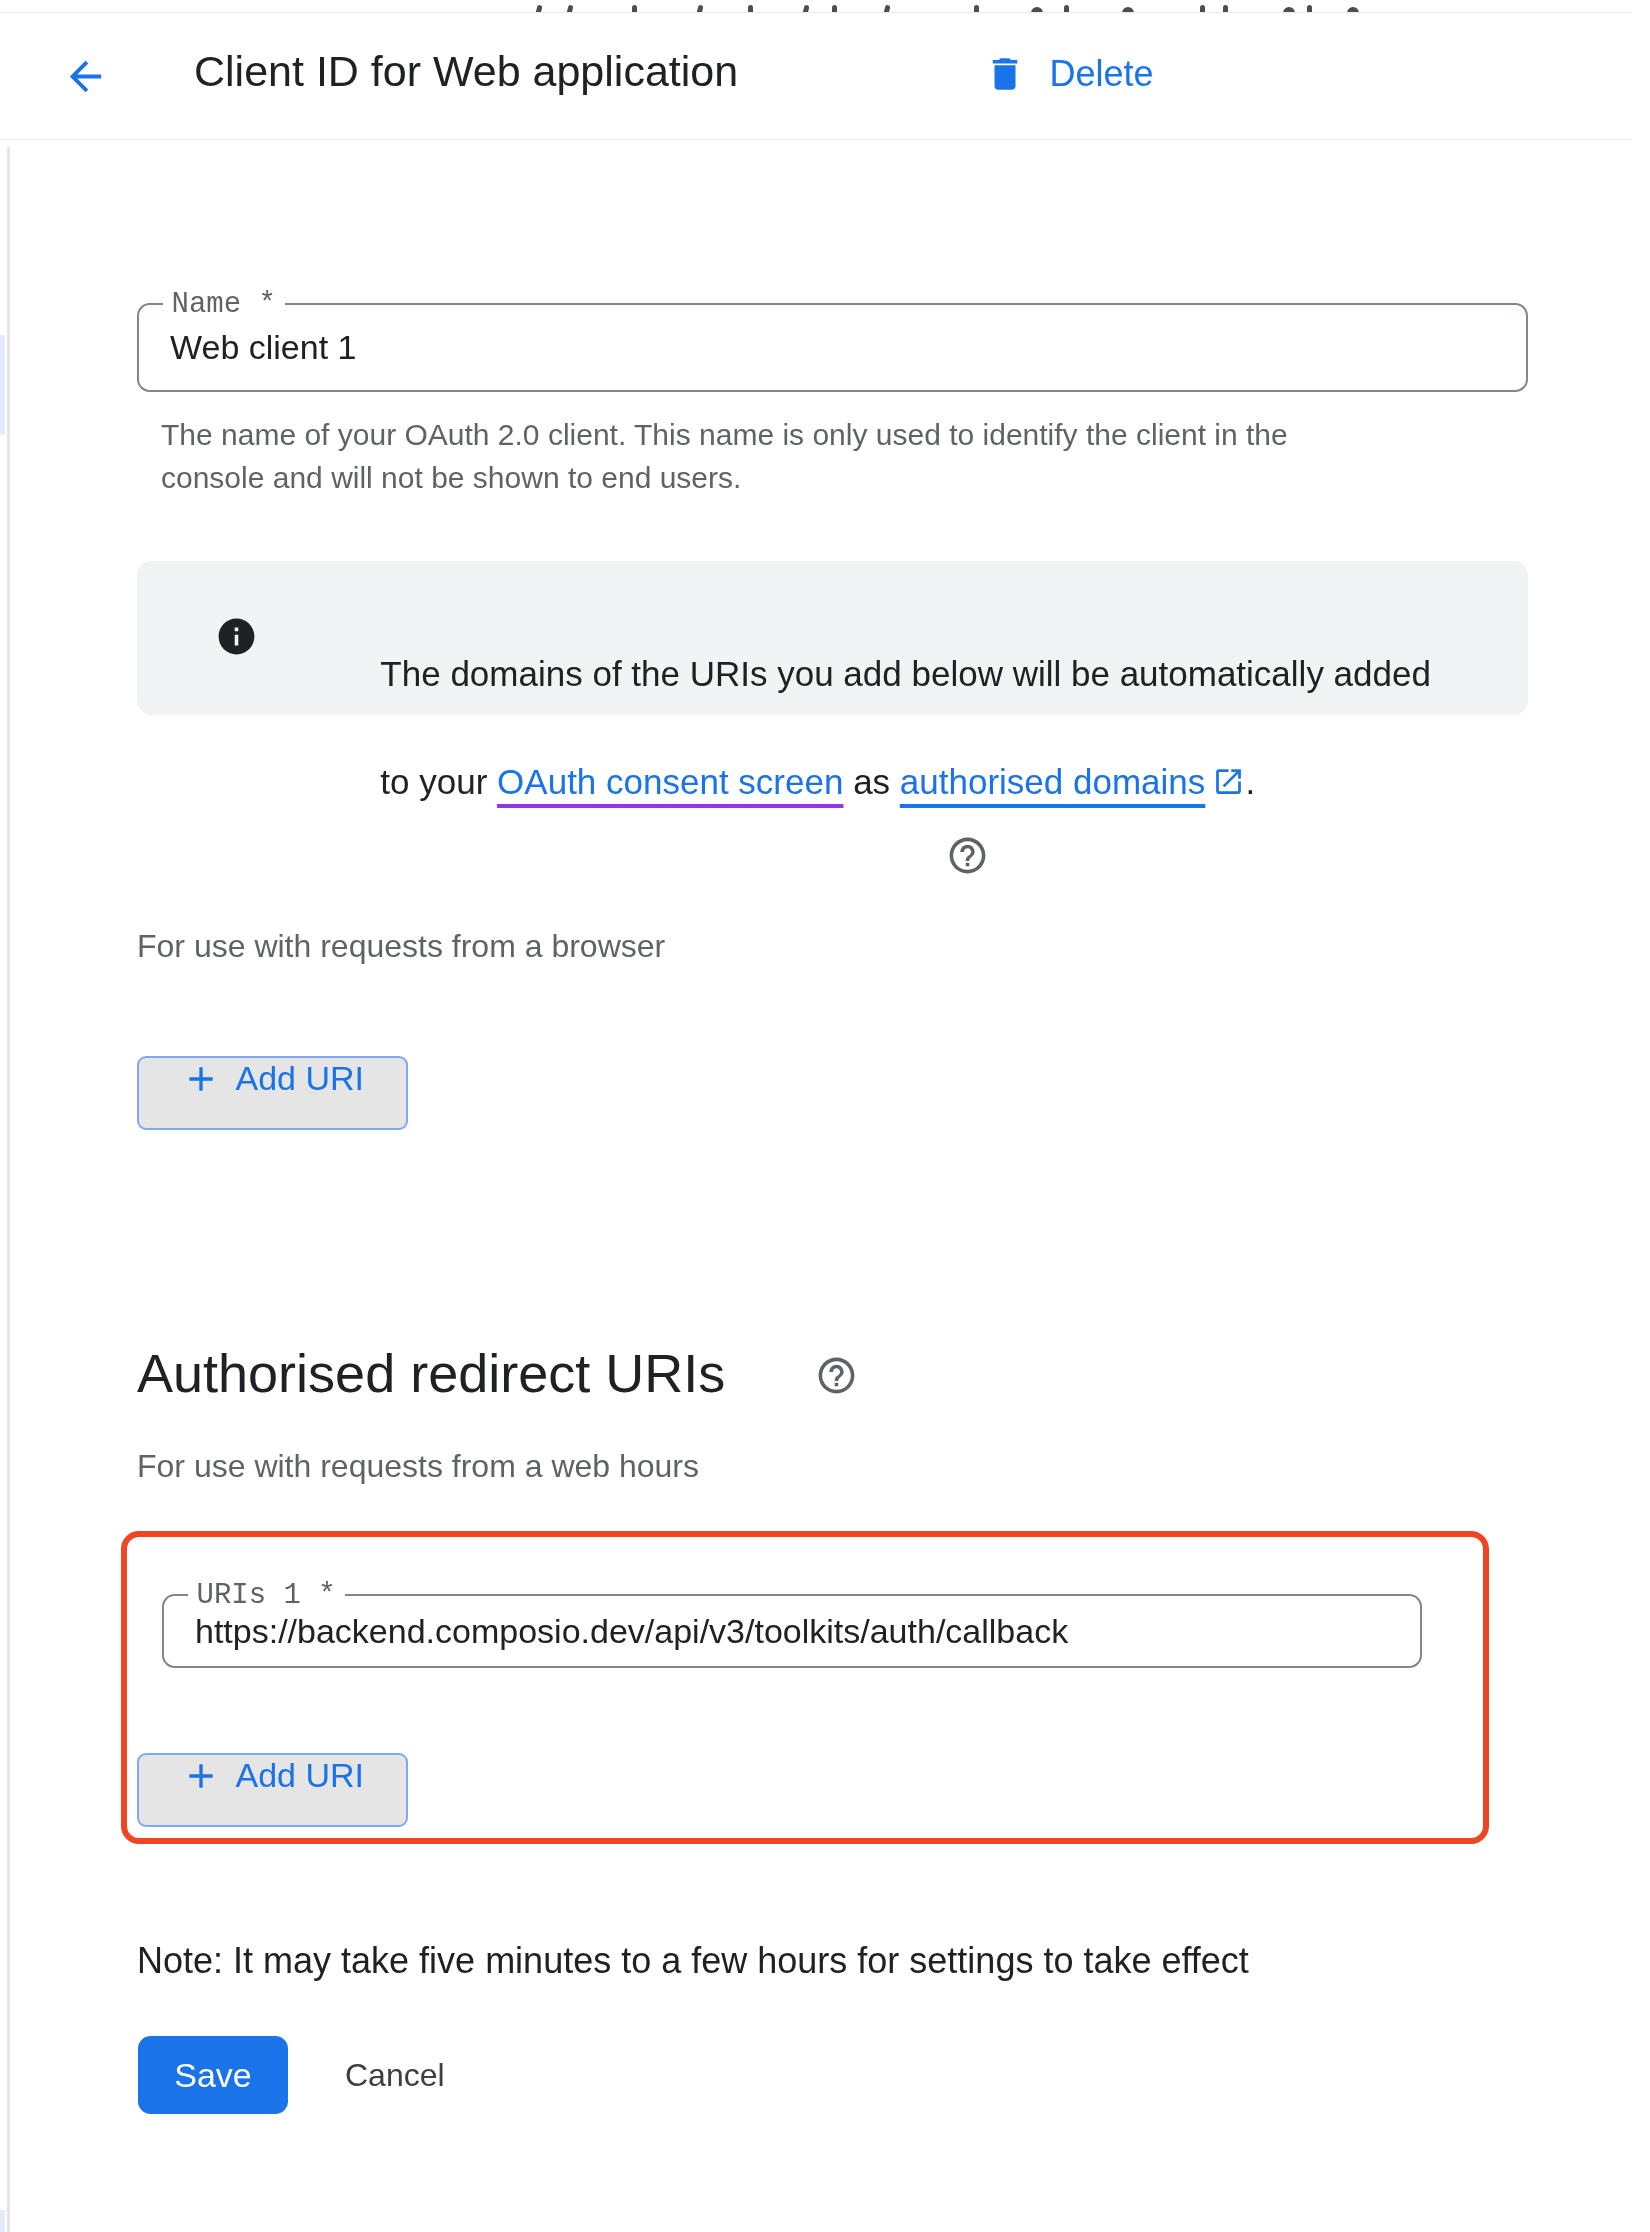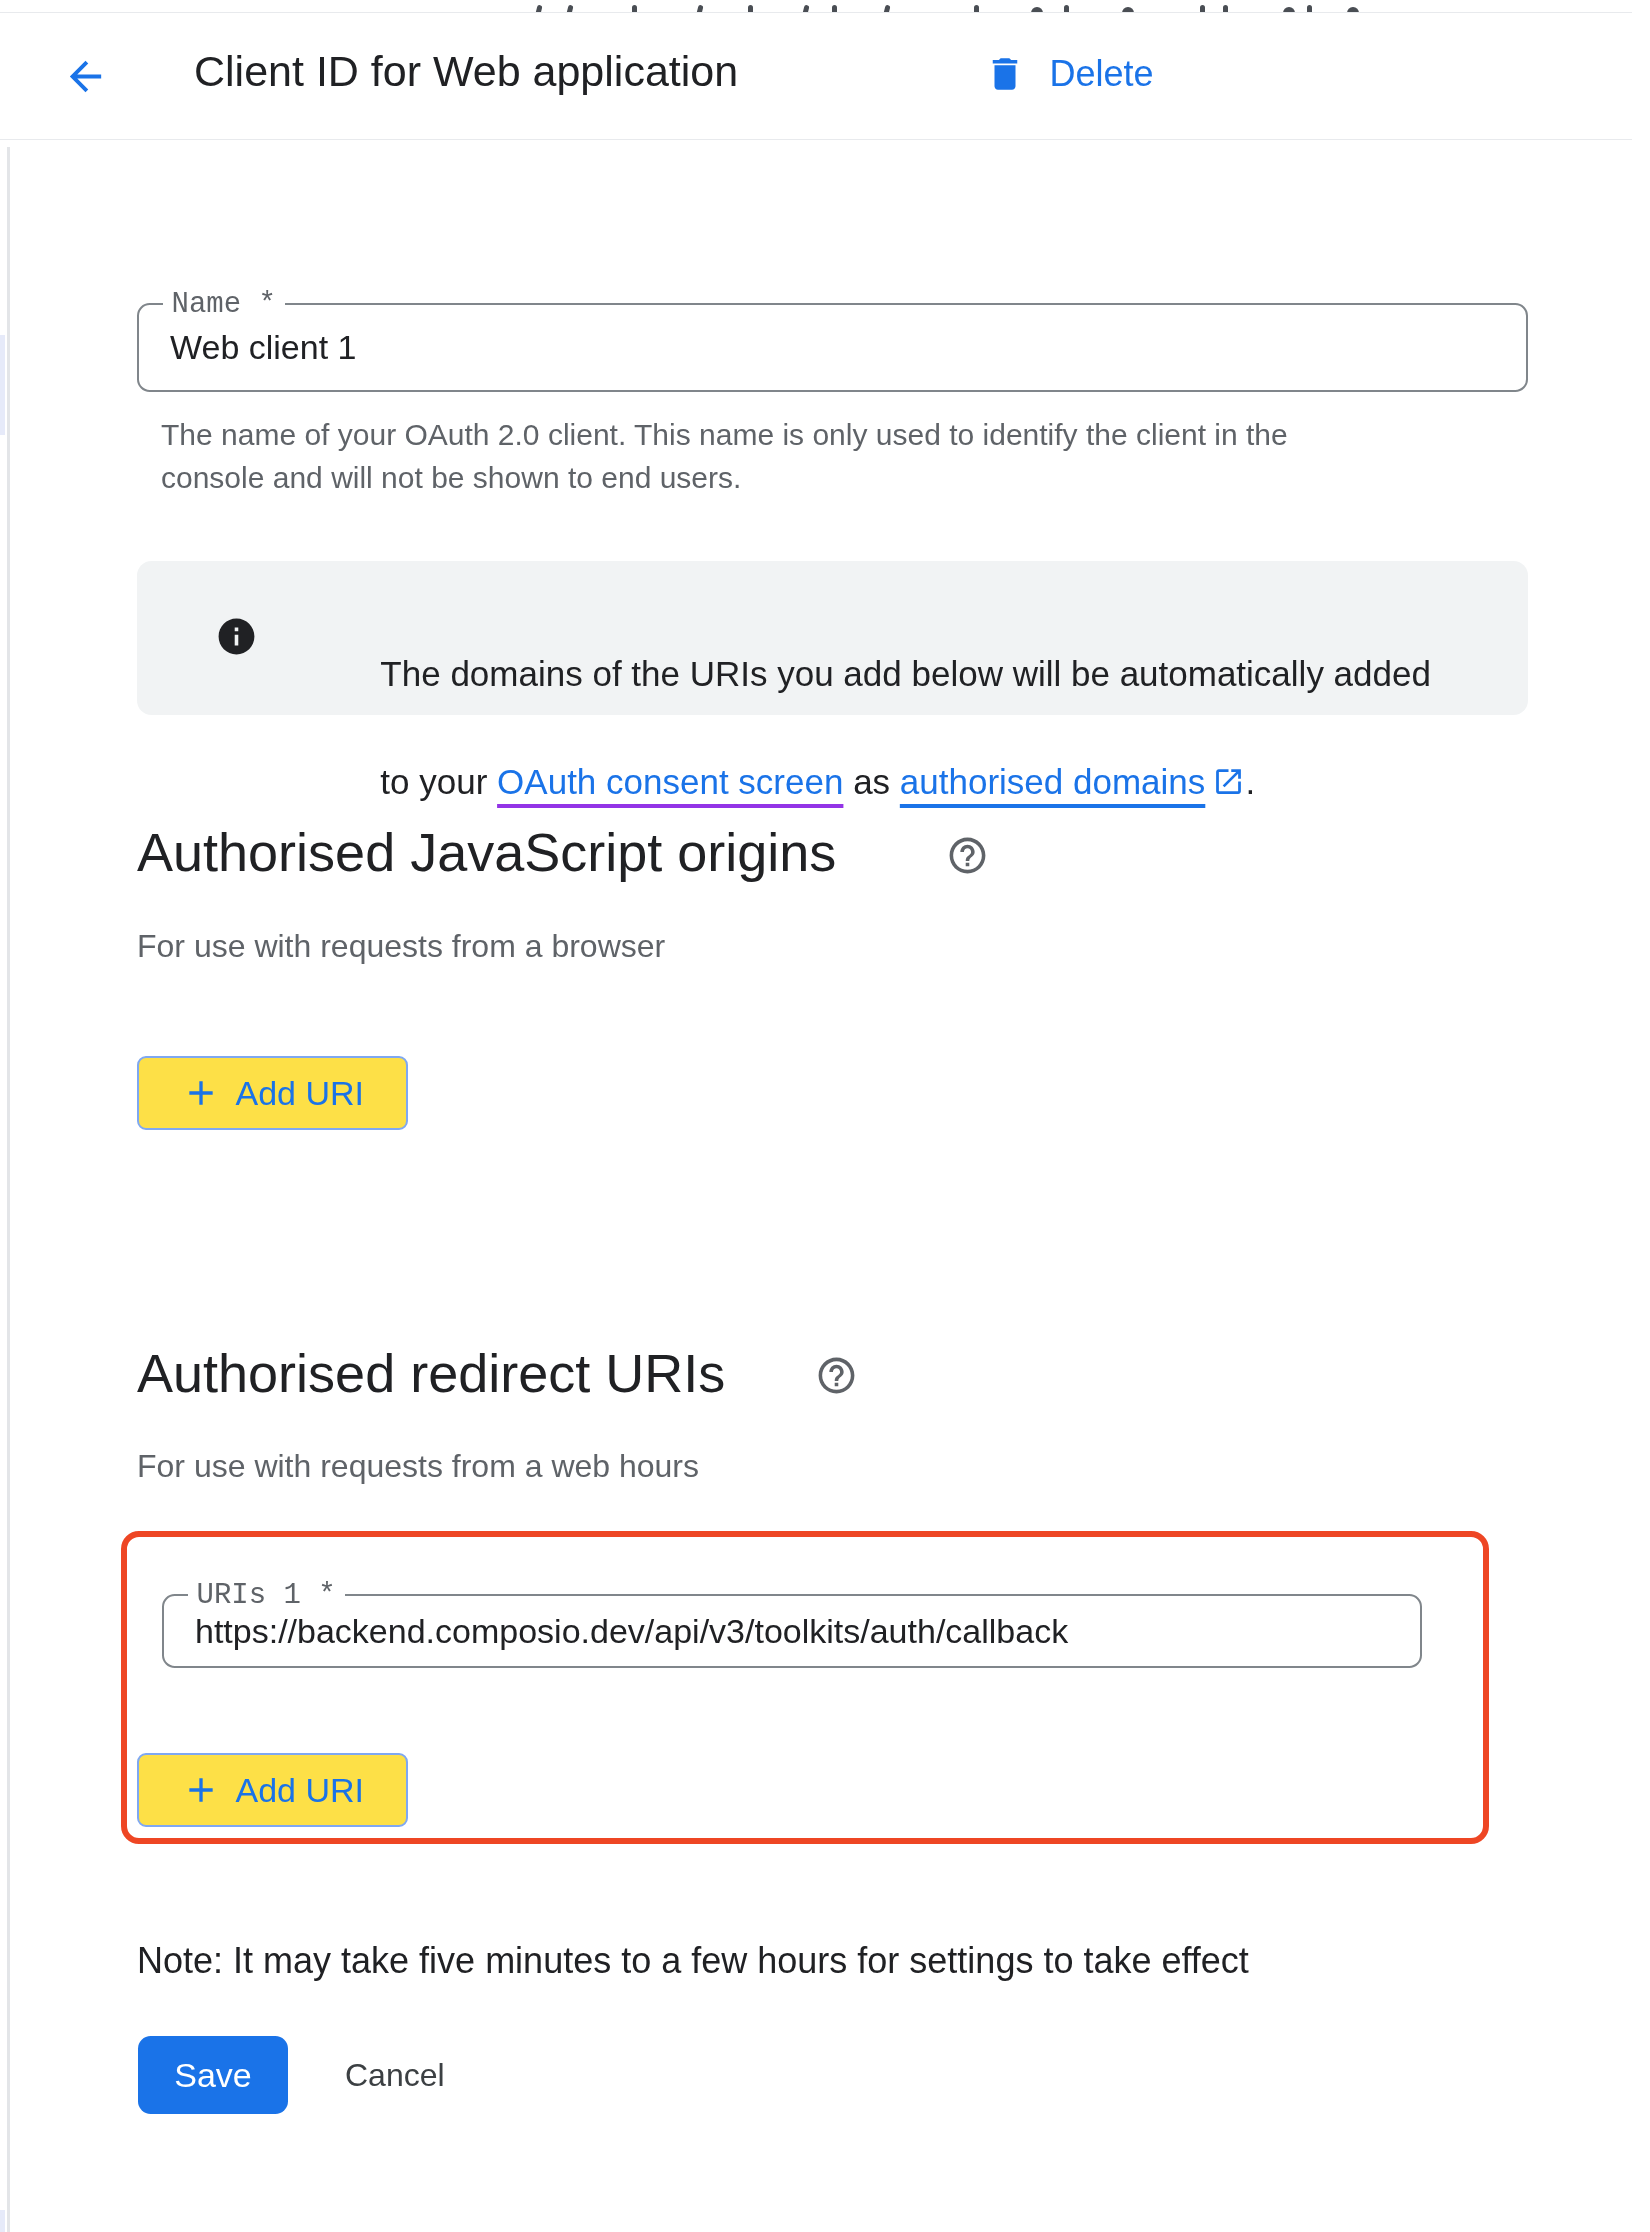--- a/index.html
+++ b/index.html
@@ -58,22 +58,22 @@
   .h2{left:137px;top:1342px;}
   .help-ic{position:absolute;width:43px;height:43px;border:none;background:transparent;padding:0;cursor:pointer;}
   .help-ic svg{width:43px;height:43px;display:block;}
   .hi1{left:946px;top:834px;}
   .hi2{left:815px;top:1354px;}
   .subtitle{position:absolute;font-size:32px;color:#5f6368;white-space:nowrap;}
   .s1{left:137px;top:928px;}
   .s2{left:137px;top:1448px;}
   
   .add-uri{
-    position:absolute;width:271px;height:74px;border:2.7px solid #7fa8f2;border-radius:9px;background:#fde047;
-    display:flex;align-items:center;justify-content:center;gap:14.5px;cursor:pointer;
+    position:absolute;width:271px;height:74px;border:2.7px solid #7fa8f2;border-radius:9px;background:#e5e5e5;
+    display:flex;justify-content:center;gap:14.5px;cursor:pointer;
   }
   .add-uri svg{width:40px;height:40px;display:block;}
   .add-uri .lbl{font-size:34px;color:#1a73e8;font-weight:400;white-space:nowrap;}
   .au1{left:137px;top:1056px;}
   .au2{left:137px;top:1753px;}
   
   .red-box{position:absolute;left:121px;top:1531px;width:1368px;height:313px;border:6.3px solid #ee4624;border-radius:18px;background:transparent;pointer-events:none;}
   
   .note{position:absolute;left:137px;top:1940px;font-size:36px;color:#202124;white-space:nowrap;}
   .save-btn{
@@ -149,21 +149,20 @@
         </svg>
     </span>
     <div class="banner-text">
       <span>The domains of the URIs you add below will be automatically added</span><br>
       <span>to your </span><span class="lnk visited">OAuth consent screen</span><span> as </span><span class="lnk">authorised domains</span><span class="ext-ic"><svg viewBox="0 0 24 24">
             <path d="M19 19H5V5h7V3H5c-1.11 0-2 .9-2 2v14c0 1.1.89 2 2 2h14c1.1 0 2-.9 2-2v-7h-2v7zM14 3v2h3.59l-9.83 9.83 1.41 1.41L19 6.41V10h2V3h-7z" fill="#1a73e8"></path>
           </svg></span><span>.</span>
     </div>
   </div>
 
-  <div class="section-heading h1">Authorised JavaScript origins</div>
   <button class="help-ic hi1">
     <svg viewBox="0 0 24 24">
         <path d="M11 18h2v-2h-2v2zm1-16C6.48 2 2 6.48 2 12s4.48 10 10 10 10-4.48 10-10S17.52 2 12 2zm0 18c-4.41 0-8-3.59-8-8s3.59-8 8-8 8 3.59 8 8-3.59 8-8 8zm0-14c-2.21 0-4 1.79-4 4h2c0-1.1.9-2 2-2s2 .9 2 2c0 2-3 1.75-3 5h2c0-2.25 3-2.5 3-5 0-2.21-1.79-4-4-4z" fill="#5f6368"></path>
       </svg>
   </button>
   <div class="subtitle s1">For use with requests from a browser</div>
 
   <button class="add-uri au1">
     <span>
       <svg viewBox="0 0 24 24">

